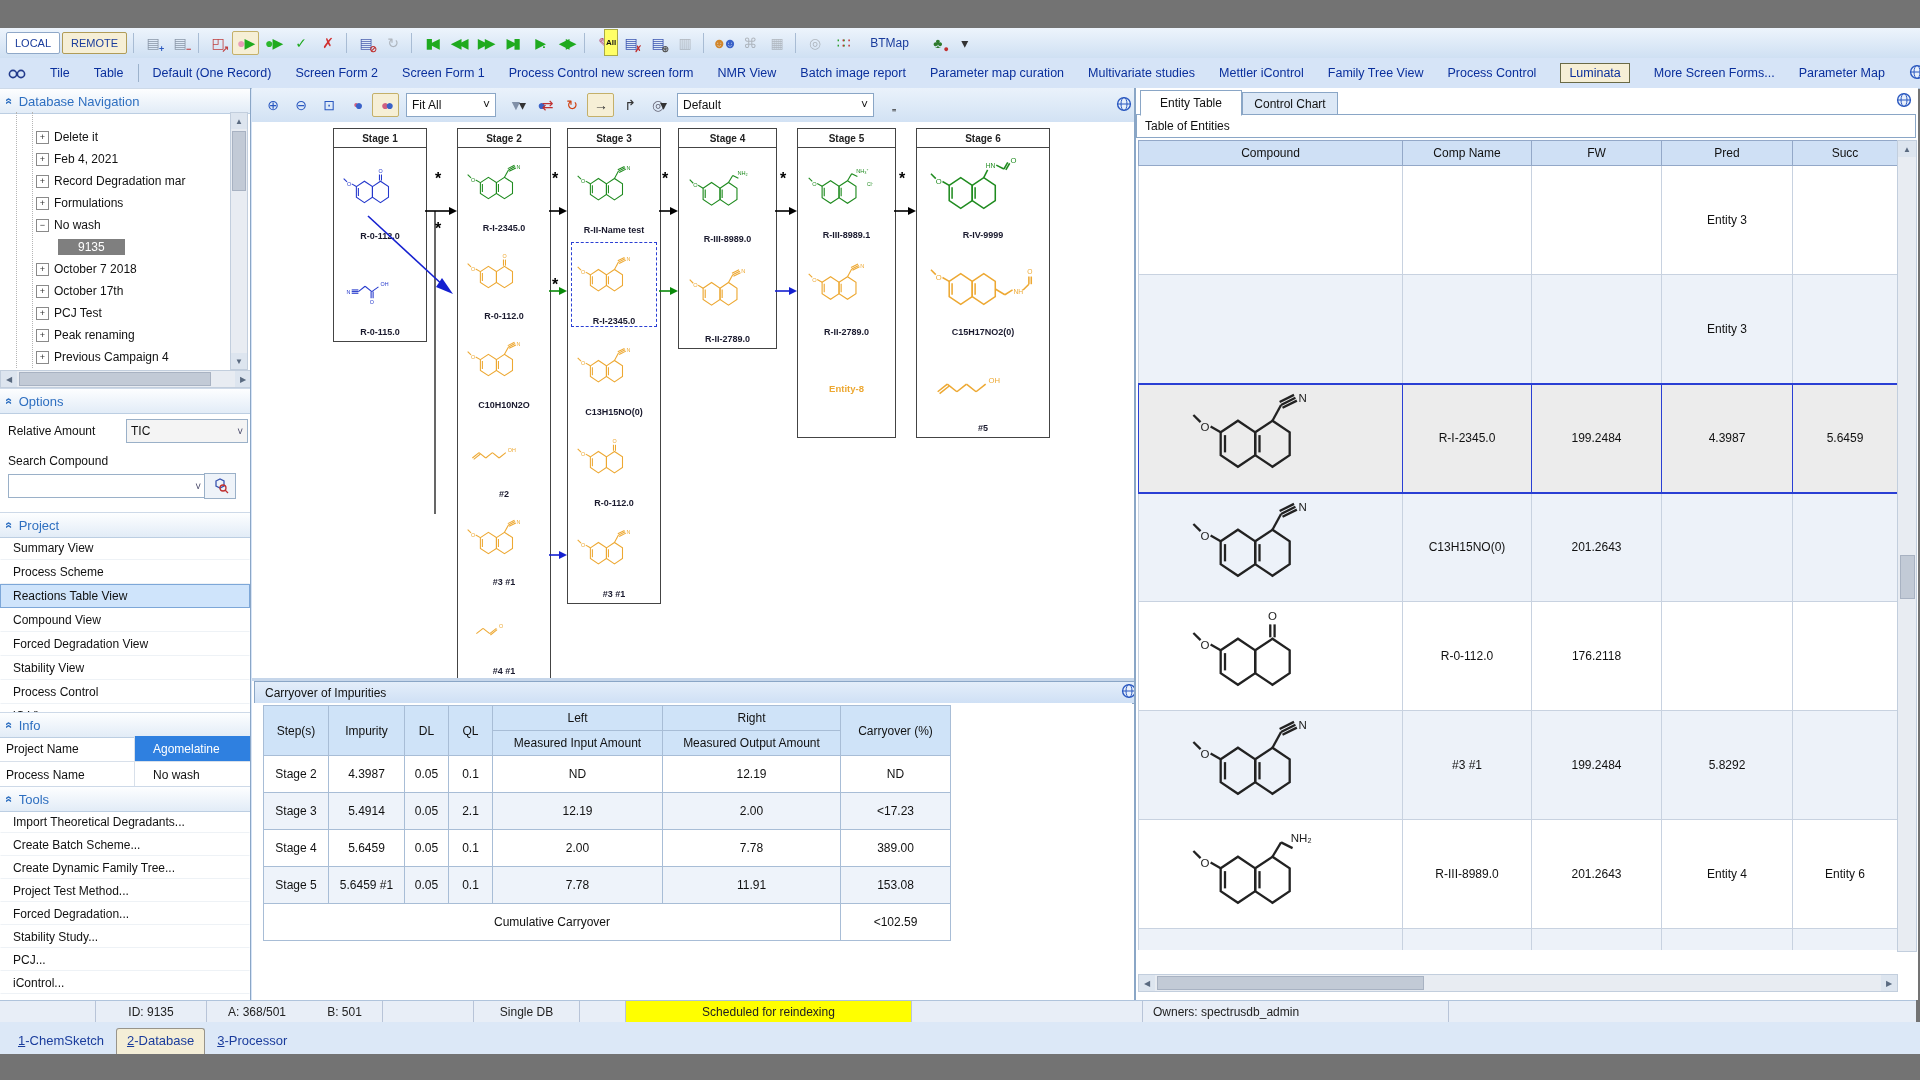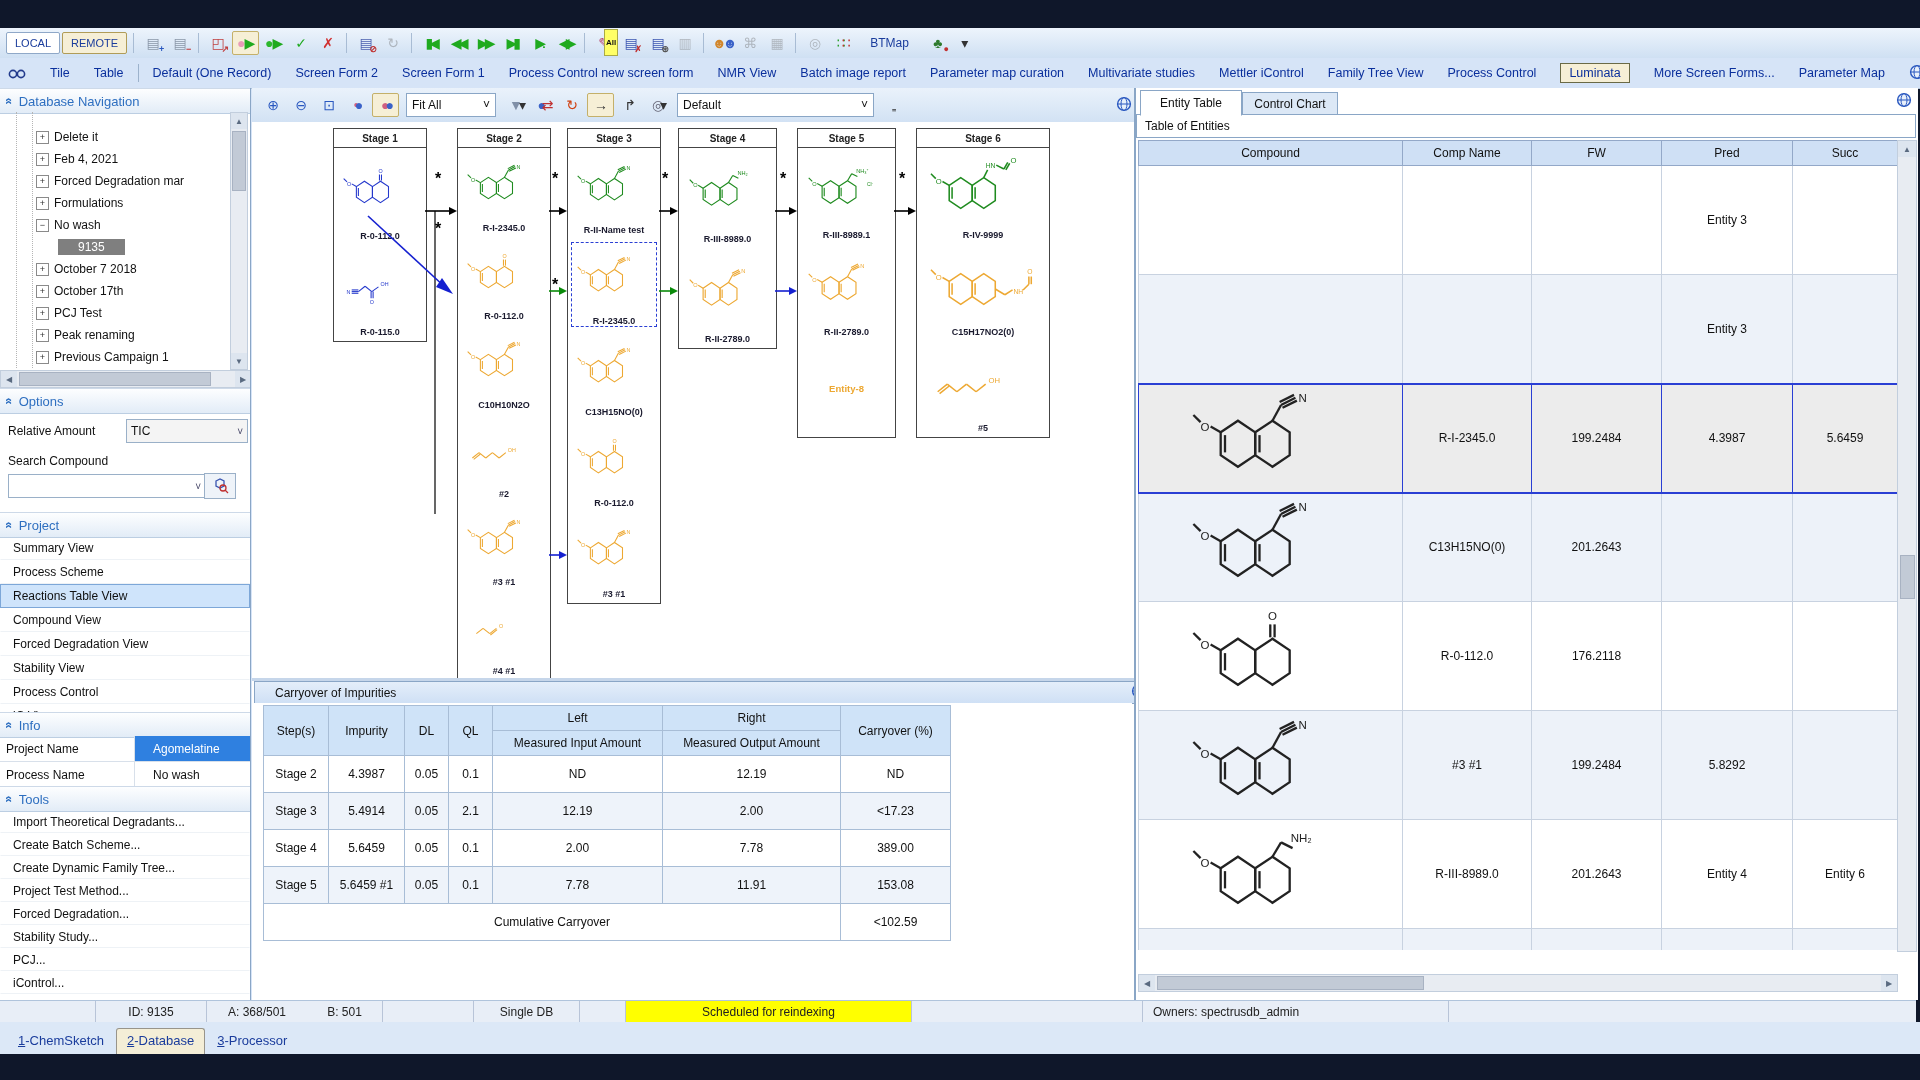--- a/index.html
+++ b/index.html
@@ -1,16 +1,16 @@
 <!DOCTYPE html>
 <html><head>
 <meta charset="utf-8">
 <style>
   html,body{margin:0;padding:0;background:#000;}
-  #screen{position:relative;width:1920px;height:1080px;background:#0f172a;overflow:hidden;
+  #screen{position:relative;width:1920px;height:1080px;background:#737373;overflow:hidden;
           font-family:"Liberation Sans",sans-serif;font-size:12px;color:#111;}
   #app{position:absolute;top:28px;left:0;width:1916px;height:1026px;background:#d6e4f7;}
 
   
   #toolbar1{position:absolute;top:0;left:0;width:100%;height:30px;
     background:linear-gradient(#edf4fc,#cfe0f3);border-bottom:1px solid #b0c4dc;
     display:flex;align-items:center;padding-left:6px;gap:2px;}
   .tbtn{height:20px;padding:0 8px;display:flex;align-items:center;border:1px solid #8fa8c8;
     background:#fff;color:#1a3c9c;font-size:11px;border-radius:2px;}
   .tbtn.active{background:#f6efd6;border-color:#b09c58;}
@@ -75,21 +75,21 @@
   .stagebox{position:absolute;border:1px solid #444;background:#fff;}
   .stagehead{height:18px;border-bottom:1px solid #444;display:flex;align-items:center;
     justify-content:center;font-size:10px;font-weight:bold;color:#222;}
   .cslot{position:relative;display:flex;flex-direction:column;align-items:center;justify-content:center;}
   .cslot .struct{width:80%;flex:1;display:flex;align-items:center;justify-content:center;min-height:0;}
   .cslot .clabel{font-size:9px;font-weight:bold;color:#1a1a2e;padding-bottom:4px;text-align:center;}
   .cslot.seltd{outline:1.5px dashed #2a3fd4;outline-offset:-4px;}
   .cslot .onlytext{font-size:9.5px;font-weight:bold;}
   #splitter{position:absolute;top:590px;left:0;width:100%;height:3px;background:#c6d6ea;}
   #cheader{position:absolute;top:593px;left:2px;width:878px;height:21px;background:linear-gradient(#e4eefa,#cfe0f5);
-    border:1px solid #8aa6c6;display:flex;align-items:center;padding-left:20px;font-size:12px;color:#111;}
+    border:1px solid #8aa6c6;display:flex;align-items:center;padding-left:10px;font-size:12px;color:#111;}
   #cbody{position:absolute;top:615px;left:2px;width:878px;height:297px;background:#fff;}
   table.cot{border-collapse:collapse;font-size:12px;color:#111;}
   table.cot th,table.cot td{border:1px solid #a8bdd6;text-align:center;padding:0 4px;}
   table.cot th{background:#cfe3f8;font-weight:normal;}
   table.cot td{height:36px;}
   table.cot tr.alt td{background:#eef3fa;}
 
   
   #rightpanel{position:absolute;top:60px;left:1134px;width:782px;height:912px;background:#fff;
     border-left:2px solid #8aa6c6;}
@@ -282,21 +282,21 @@
             <div class="treerow" style="padding-left: 36px;">
               <span class="pmbox">+</span>
               <span>Delete it</span>
             </div>
             <div class="treerow" style="padding-left: 36px;">
               <span class="pmbox">+</span>
               <span>Feb 4, 2021</span>
             </div>
             <div class="treerow" style="padding-left: 36px;">
               <span class="pmbox">+</span>
-              <span>Forced Degradation mar</span>
+              <span>Record Degradation mar</span>
             </div>
             <div class="treerow" style="padding-left: 36px;">
               <span class="pmbox">+</span>
               <span>Formulations</span>
             </div>
             <div class="treerow" style="padding-left: 36px;">
               <span class="pmbox">−</span>
               <span>No wash</span>
             </div>
             <div class="treerow" style="padding-left: 58px;">
@@ -313,21 +313,21 @@
             <div class="treerow" style="padding-left: 36px;">
               <span class="pmbox">+</span>
               <span>PCJ Test</span>
             </div>
             <div class="treerow" style="padding-left: 36px;">
               <span class="pmbox">+</span>
               <span>Peak renaming</span>
             </div>
             <div class="treerow" style="padding-left: 36px;">
               <span class="pmbox">+</span>
-              <span>Previous Campaign 1</span>
+              <span>Previous Campaign 4</span>
             </div>
           </div>
     </div>
     <div class="sb-v" style="top:24px;right:2px;height:256px">
       <div class="sb-arrow" style="top:0;left:0">▲</div>
       <div class="sb-thumb" style="top:18px;left:1px;width:12px;height:58px"></div>
       <div class="sb-arrow" style="bottom:0;left:0">▼</div>
     </div>
     <div class="sb-h" style="top:282px;left:0;width:250px">
       <div class="sb-arrow" style="left:0;top:0">◀</div>

